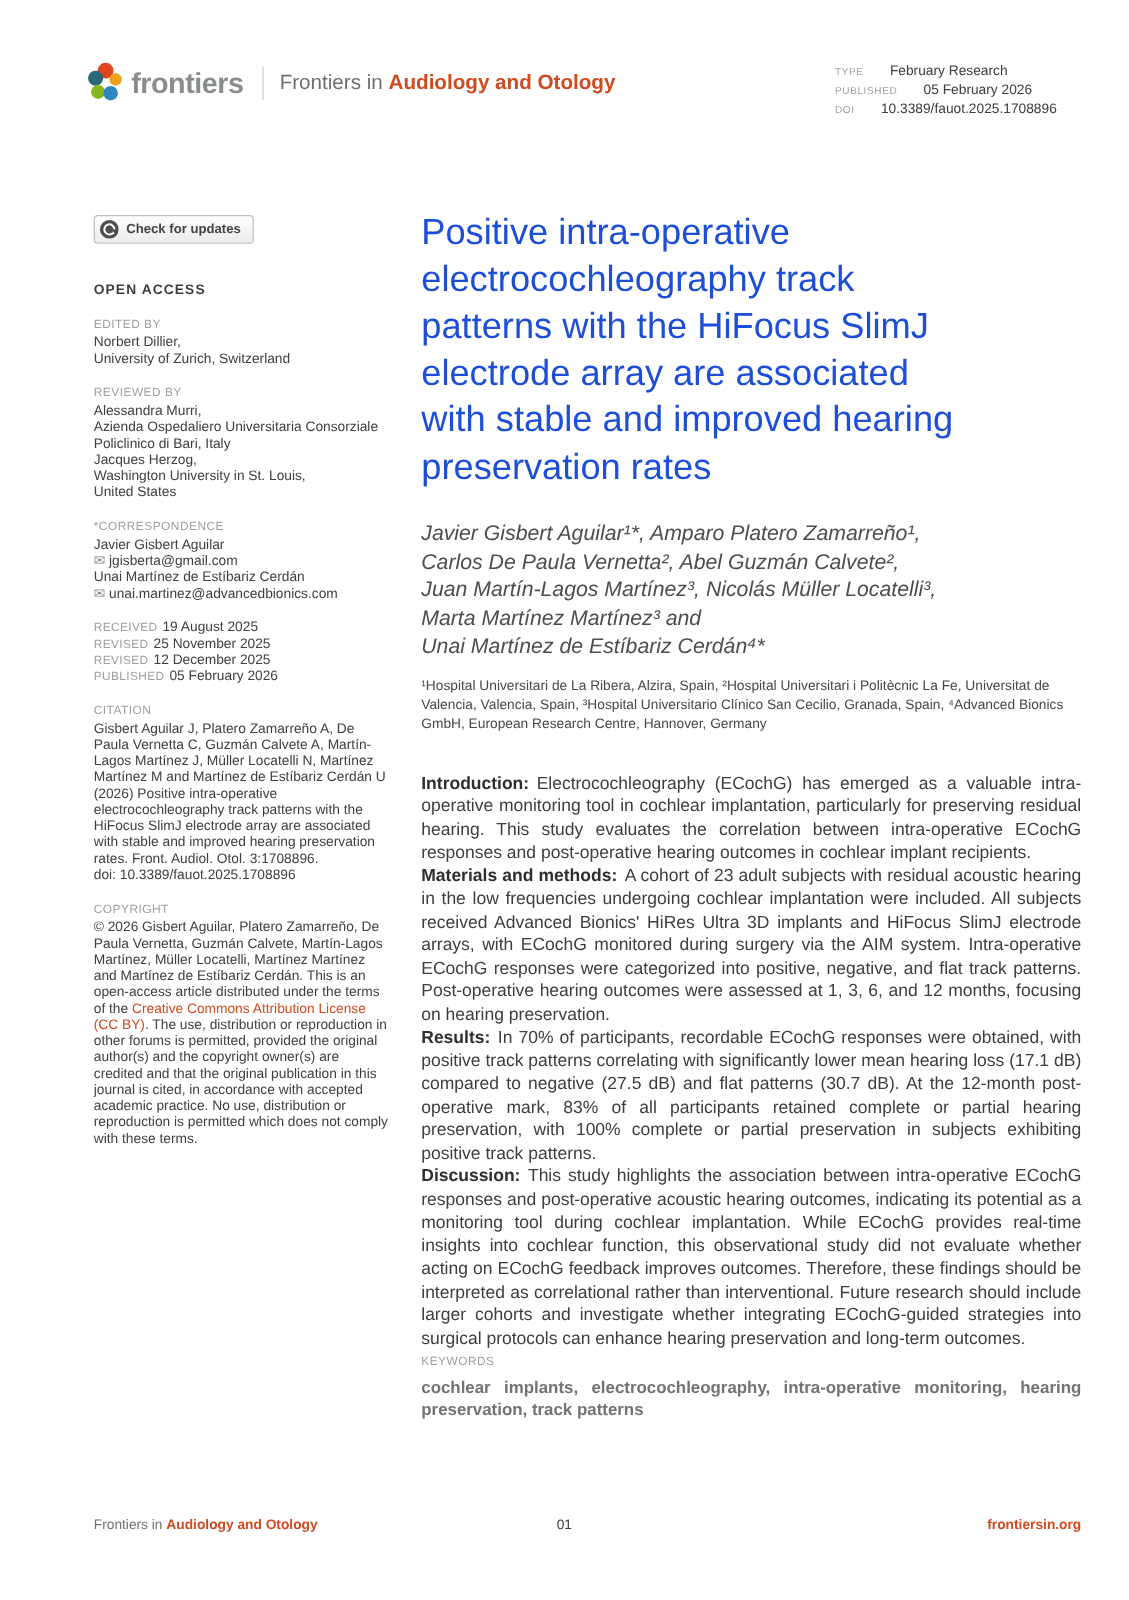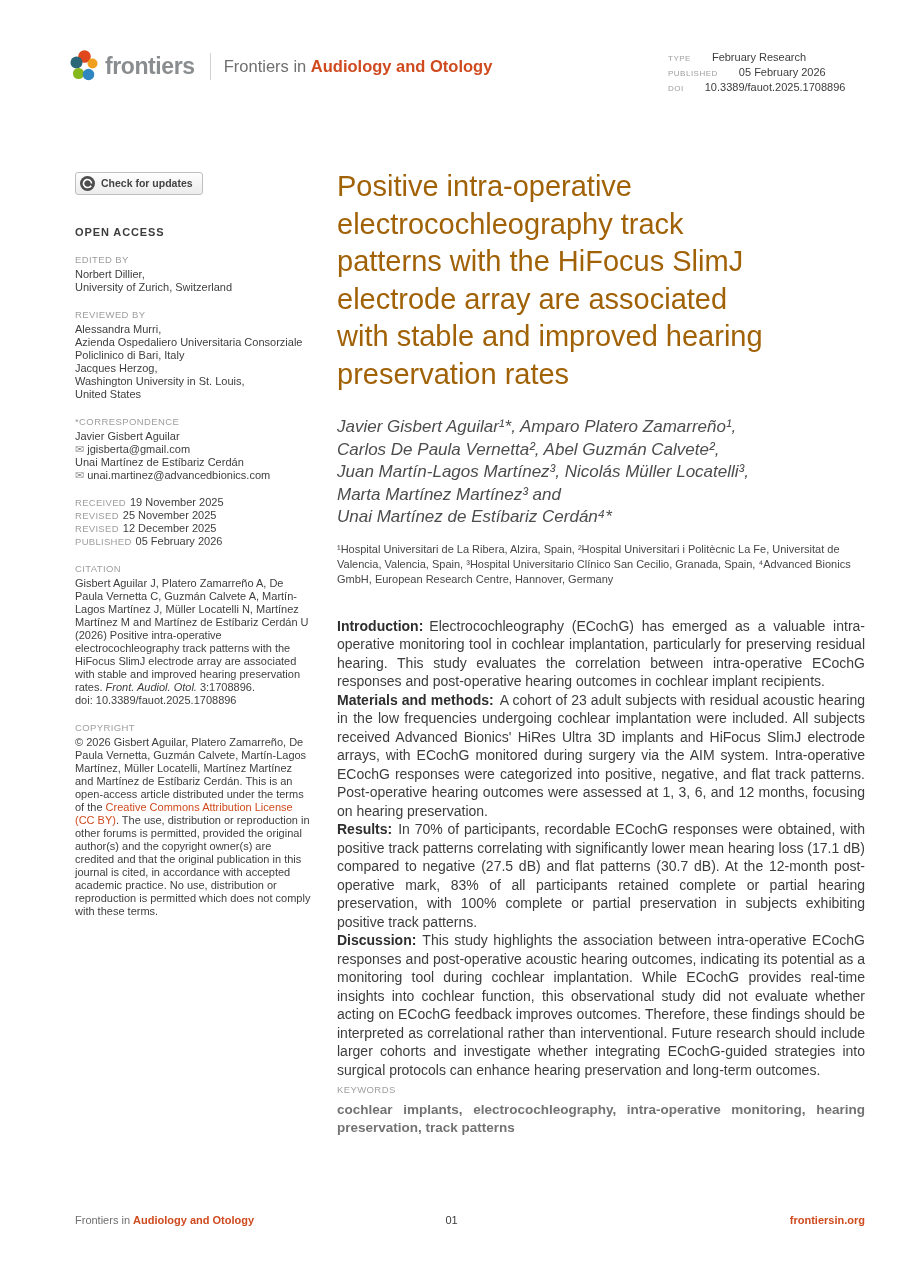--- a/index.html
+++ b/index.html
@@ -31,26 +31,26 @@
   .badge-text { font-size:10.5px; font-weight:bold; color:#444; }
   .open-access { font-weight:bold; font-size:11px; letter-spacing:0.9px; margin-top:31px; color:#3d3d3d; }
   .side-label { font-size:9.5px; color:#9e9e9e; letter-spacing:0.4px; margin-top:14px; margin-bottom:2px; }
   .preline { white-space:pre-line; }
   .corr-row { margin:0; }
   .mail-icon { color:#8a8a8a; font-size:11px; margin-right:3px; }
   .plain-link { color:#3e3e3e; text-decoration:none; cursor:pointer; }
   .date-row { margin:0; }
   .date-label { font-size:9.5px; color:#9e9e9e; letter-spacing:0.3px; margin-right:4px; }
   .date-value { font-size:11px; color:#3e3e3e; }
-  .journal-italic { font-style:italic; }
+  .journal-italic { }
   .cc-link { color:#cf4a1e; cursor:pointer; }
 
   
   .main { position:absolute; left:337px; top:168px; width:528px; }
-  .title { font-size:29px; line-height:37.5px; color:#a16207; font-weight:500; white-space:pre-line; }
+  .title { font-size:29px; line-height:37.5px; color:#1d4ed8; font-weight:500; white-space:pre-line; }
   .authors { margin-top:23px; font-size:17px; line-height:22.5px; color:#4d4d4d; font-weight:500; white-space:pre-line;font-style:italic; }
   .affiliations { margin-top:13px; font-size:11px; line-height:15px; color:#474747; }
   .abstract { margin-top:30px; text-align:justify; font-size:14px; line-height:18.5px; color:#3d3d3d; }
   .abstract p { margin:0; }
   .abstract strong { color:#2e2e2e; margin-right:6px; }
   .kw-label { margin-top:5px; font-size:9.5px; color:#9e9e9e; letter-spacing:0.4px; }
   .keywords { margin-top:6px; font-size:13.5px; font-weight:bold; line-height:18px; color:#737373; text-align:justify; }
 
   
   .footer-left { position:absolute; left:75px; top:1214px; font-size:11px; color:#6f6f6f; }
@@ -125,21 +125,21 @@
     <div class="corr-row">
       <span class="mail-icon">✉</span><span class="plain-link">jgisberta@gmail.com</span>
     </div>
     <div class="corr-row">Unai Martínez de Estíbariz Cerdán</div>
     <div class="corr-row">
       <span class="mail-icon">✉</span><span class="plain-link">unai.martinez@advancedbionics.com</span>
     </div>
 
     <div style="margin-top:14px;">
       <div class="date-row">
-        <span class="date-label">RECEIVED</span><span class="date-value">19 November 2025</span>
+        <span class="date-label">RECEIVED</span><span class="date-value">19 August 2025</span>
       </div>
       <div class="date-row">
         <span class="date-label">REVISED</span><span class="date-value">25 November 2025</span>
       </div>
       <div class="date-row">
         <span class="date-label">REVISED</span><span class="date-value">12 December 2025</span>
       </div>
       <div class="date-row">
         <span class="date-label">PUBLISHED</span><span class="date-value">05 February 2026</span>
       </div>

